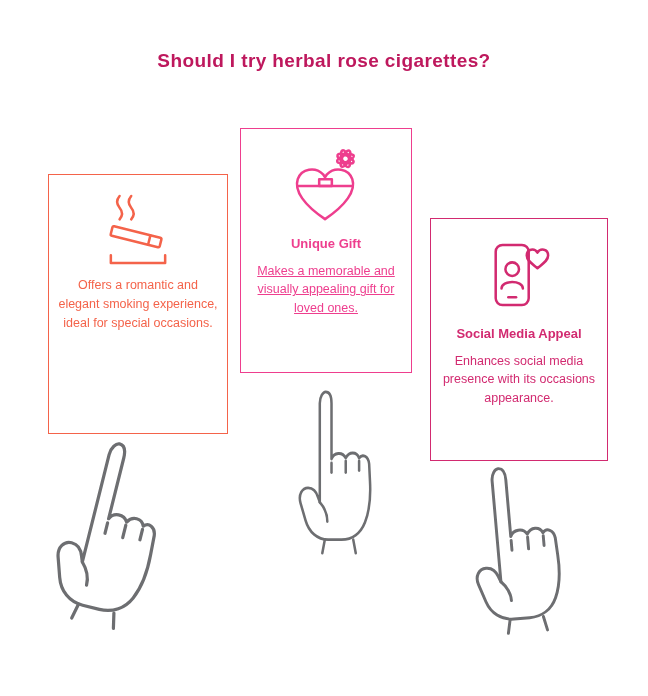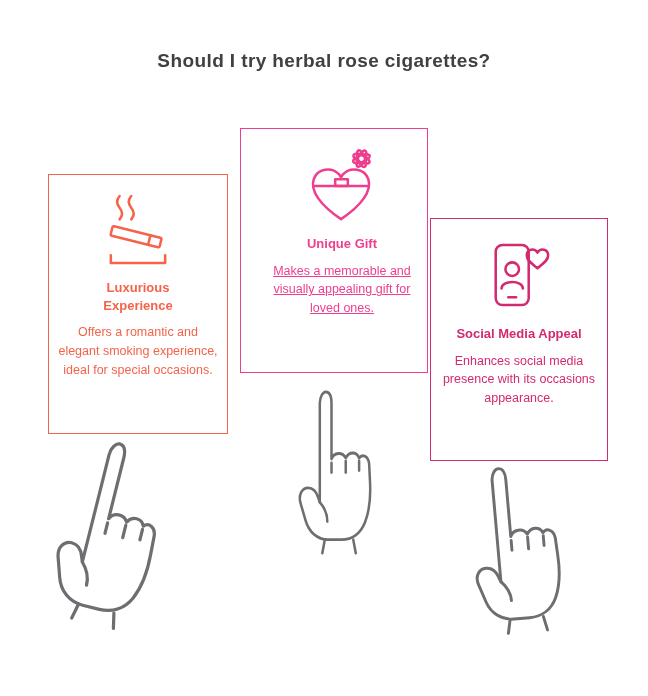--- a/index.html
+++ b/index.html
@@ -46,21 +46,21 @@
   }
   .card-body {
     font-size: 12.5px;
     line-height: 1.5;
     margin-top: 9px;
     padding: 0 8px;
   }
   #card-0 { left: 48px;  top: 174px; width: 178px; height: 258px; }
   #card-0 .card-title { max-width: 110px; }
   #card-0 .card-body  { max-width: 160px; }
-  #card-1 { left: 240px; top: 128px; width: 170px; height: 243px; padding-left: 16px; }
+  #card-1 { left: 240px; top: 128px; width: 170px; height: 243px; }
   #card-1 .card-body  { max-width: 148px; text-decoration: underline; }
   #card-2 { left: 430px; top: 210px; width: 176px; height: 241px; margin-top: 8px; }
   #card-2 .card-body  { max-width: 156px; }
 
   .hand { position: absolute; color: #6d6e71; }
   #hand-0 { left: 42px;  top: 438px; transform: rotate(14deg); }
   #hand-1 { left: 283px; top: 388px; }
   #hand-2 { left: 455px; top: 460px; transform: rotate(-5deg); }
 </style>
 </head>
@@ -79,37 +79,36 @@
       <path d="M91 76 L91 86"></path>
       <path d="M44 119 C49 124 53 131 53 139"></path>
       <path d="M50 158 L47 172"></path>
       <path d="M84 158 L87 172"></path>
     </g>
   </defs>
 </svg>
 
 <div class="stage">
 
-  <div class="page-title" style="color: #404040;">Should I try herbal rose cigarettes?</div>
+  <div class="page-title" style="color: #be185d;">Should I try herbal rose cigarettes?</div>
 
   <div class="card" id="card-0" style="--c: #f4634a;">
     <div class="card-icon">
       <svg width="64" height="74" viewBox="0 0 66 76">
         <g fill="none" stroke="currentColor" stroke-width="2.6" stroke-linecap="round" stroke-linejoin="round">
           <path d="M14 3 q-5 6 0 12 t0 12"></path>
           <path d="M26 3 q-5 6 0 12 t0 12"></path>
           <g transform="rotate(14 31 45)">
             <rect x="5" y="40" width="52" height="10" rx="1.5"></rect>
             <line x1="45" y1="40" x2="45" y2="50"></line>
           </g>
           <path d="M5 64 L5 72 L61 72 L61 64"></path>
         </g>
       </svg>
     </div>
-    <div class="card-title">Luxurious Experience</div>
     <div class="card-body">Offers a romantic and elegant smoking experience, ideal for special occasions.</div>
   </div>
 
   <div class="card" id="card-1" style="--c: #ee3e8e;">
     <div class="card-icon">
       <svg width="82" height="76" viewBox="0 0 84 78">
         <g fill="none" stroke="currentColor" stroke-width="2.6" stroke-linecap="round" stroke-linejoin="round">
           <path d="M41 74 C20 60 9 45 13 33 C17 22 31 20 39 28 L41 31 L43 28
                    C51 20 65 22 69 33 C73 45 62 60 41 74 Z"></path>
           <path d="M13 40 L69 40"></path>

